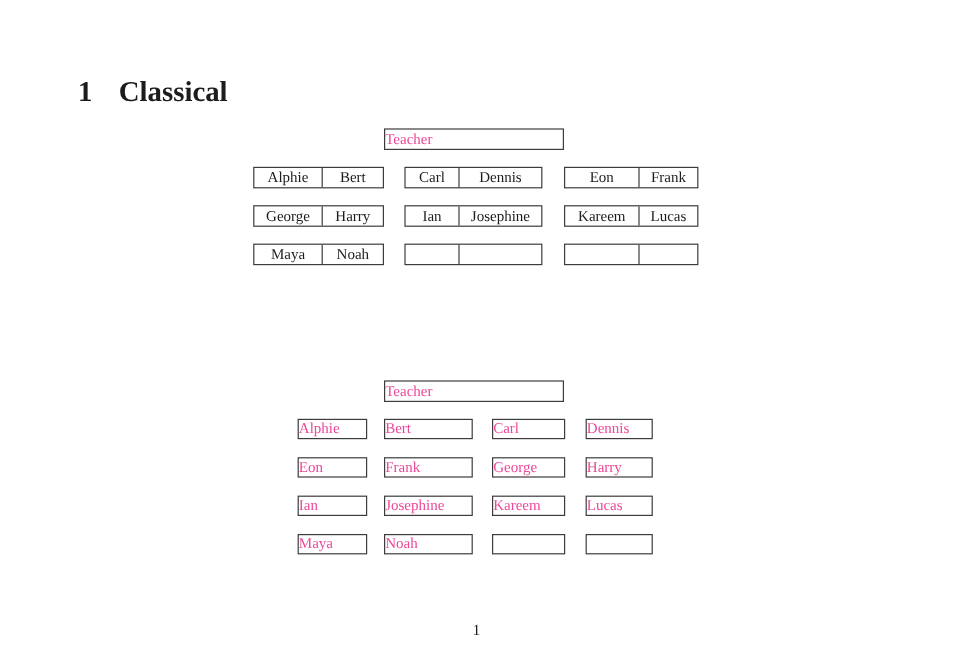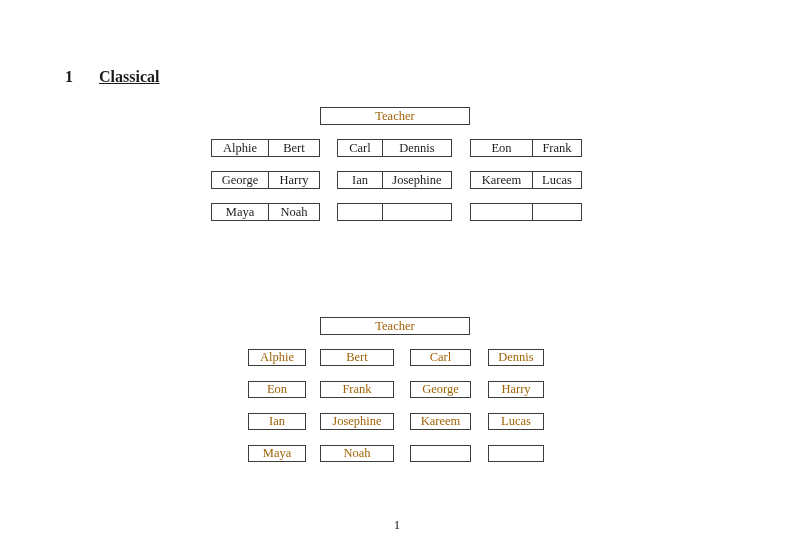--- a/index.html
+++ b/index.html
@@ -9,39 +9,38 @@
     height: 560px;
     background: #ffffff;
     font-family: "Liberation Serif", "DejaVu Serif", serif;
     color: #1c1c1c;
     overflow: hidden;
   }
   .sec-heading {
     position: absolute;
     left: 65px;
     font-weight: bold;
-    font-size: 16px;
+    font-size: 24px;
     line-height: 22px;
     color: #1c1c1c;
     white-space: nowrap;
-    text-decoration: underline;
   }
   .sec-num {
     display: inline-block;
     width: 34px;
   }
   
   .box {
     position: absolute;
     box-sizing: border-box;
     border: 1px solid #3c3c3c;
     background: #ffffff;
-    text-align: center;
+    text-align: left;
     font-size: 12.5px;
-    color: #a16207;
+    color: #ec4899;
     overflow: hidden;
   }
   .h18 { height: 18px; line-height: 16px; }
   .h17 { height: 17px; line-height: 15px; }
   
   .pairbox {
     position: absolute;
     box-sizing: border-box;
     border: 1px solid #3c3c3c;
     background: #ffffff;

